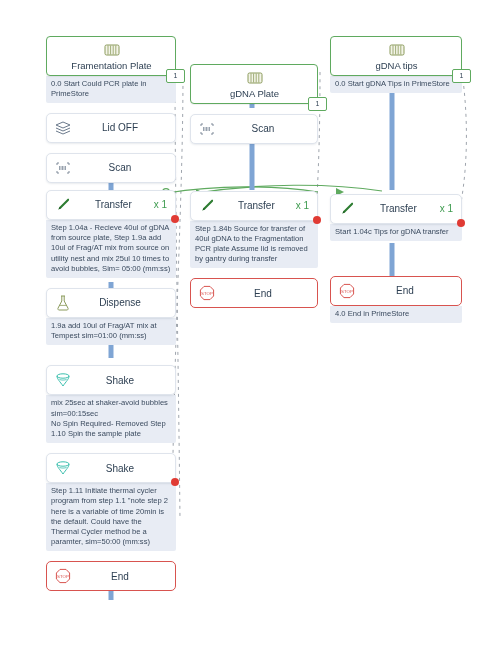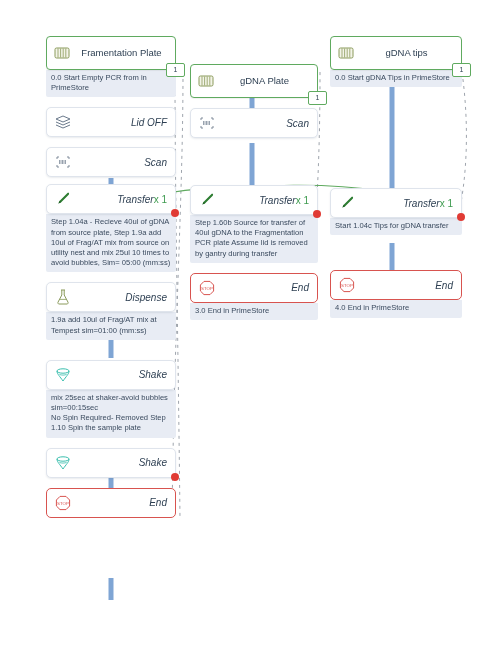--- a/index.html
+++ b/index.html
@@ -47,20 +47,21 @@
     position: relative;
     box-sizing: border-box;
     border: 1.2px solid #5faa5f;
     border-radius: 4px;
     background: #ffffff;
     min-height: 34px;
     display: flex;
     align-items: center;
     padding: 3px 4px 3px 5px;
     box-shadow: 0 1px 1px rgba(0,0,0,.06);
+    flex-direction: column;
   }
   .hdr .hdr-title {
     flex: 1;
     text-align: center;
     font-size: 9.5px;
     color: #2d3f52;
     line-height: 11.5px;
     padding: 0 4px;
   }
   .badge {
@@ -87,24 +88,23 @@
     border-radius: 5px;
     background: #ffffff;
     height: 30px;
     display: flex;
     align-items: center;
     padding: 0 6px;
     box-shadow: 0 1px 2px rgba(40,60,90,.10);
   }
   .node .node-title {
     flex: 1;
-    text-align: right;
+    text-align: center;
     font-size: 10px;
     color: #2d3f52;
-    font-style: italic;
   }
   .node .node-count {
     font-size: 10px;
     color: #3e9b4f;
     padding-right: 2px;
     white-space: nowrap;
   }
   .node.end {
     border: 1.4px solid #d8534f;
     box-shadow: none;
@@ -189,21 +189,21 @@
     <div class="hdr">
       <span class="icon">
         <svg viewBox="0 0 20 20">
             <rect x="3" y="5" width="14" height="10" rx="1.5" fill="#f3f4e8" stroke="#8a9a5b" stroke-width="1"></rect>
             <path d="M6 5.6v8.8M8.6 5.6v8.8M11.2 5.6v8.8M13.8 5.6v8.8" stroke="#8a9a5b" stroke-width=".8"></path>
           </svg>
       </span>
       <span class="hdr-title">Framentation Plate</span>
       <span class="badge">1</span>
     </div>
-    <div class="desc">0.0 Start Empty PCR from in PrimeStore</div>
+    <div class="desc">0.0 Start Could PCR plate in PrimeStore</div>
 
     <div class="gap"></div>
     <div class="node">
       <span class="icon">
         <svg viewBox="0 0 20 20" fill="none" stroke="#6b7a8c" stroke-width="1">
             <path d="M10 4l7 3-7 3-7-3 7-3z"></path>
             <path d="M3 10l7 3 7-3"></path>
             <path d="M3 13l7 3 7-3"></path>
           </svg>
       </span>
@@ -273,20 +273,21 @@
         <svg viewBox="0 0 20 20" fill="none" stroke="#3bbfae" stroke-width="1">
             <ellipse cx="10" cy="6" rx="6" ry="2.2"></ellipse>
             <path d="M4 6c0 3 3 5.6 6 10 3-4.4 6-7 6-10"></path>
             <path d="M6.4 9.4c1.6.9 5.6.9 7.2 0" stroke-width=".8"></path>
           </svg>
       </span>
       <span class="node-title">Shake</span>
       <span class="node-count"></span>
       <span class="dot"></span>
     </div>
+    <div class="desc">Step 1.11 Initiate thermal cycler program from step 1.1 "note step 2 here is a variable of time 20min is the default. Could have the Thermal Cycler method be a paramter, sim=50:00 (mm:ss)</div>
 
     <div class="gap"></div>
     <div class="node end">
       <span class="icon">
         <svg viewBox="0 0 20 20">
             <polygon points="7,3.4 13,3.4 16.6,7 16.6,13 13,16.6 7,16.6 3.4,13 3.4,7" fill="#fff" stroke="#d8534f" stroke-width="1"></polygon>
             <text x="10" y="11.8" font-size="4.4" fill="#d8534f" text-anchor="middle" font-family="Liberation Sans, sans-serif">STOP</text>
           </svg>
       </span>
       <span class="node-title">End</span>
@@ -324,34 +325,33 @@
       <span class="icon">
         <svg viewBox="0 0 20 20">
             <path d="M15.5 3.6c.8.8.8 1.6.2 2.2L8.2 13.3 5.4 14.6l1.3-2.8 7.5-7.5c.6-.6 1.5-.6 2.3 0z" fill="#2e7d32"></path>
             <path d="M5.4 14.6l1.3-2.8 1.5 1.5-2.8 1.3z" fill="#1b5e20"></path>
           </svg>
       </span>
       <span class="node-title">Transfer</span>
       <span class="node-count">x 1</span>
       <span class="dot"></span>
     </div>
-    <div class="desc">Step 1.60b Source for transfer of 40ul gDNA to the Fragmentation PCR plate Assume lid is removed by gantry during transfer</div>
+    <div class="desc">Step 1.84b Source for transfer of 40ul gDNA to the Fragmentation PCR plate Assume lid is removed by gantry during transfer</div>
 
     <div class="gap"></div>
     <div class="node end">
       <span class="icon">
         <svg viewBox="0 0 20 20">
             <polygon points="7,3.4 13,3.4 16.6,7 16.6,13 13,16.6 7,16.6 3.4,13 3.4,7" fill="#fff" stroke="#d8534f" stroke-width="1"></polygon>
             <text x="10" y="11.8" font-size="4.4" fill="#d8534f" text-anchor="middle" font-family="Liberation Sans, sans-serif">STOP</text>
           </svg>
       </span>
       <span class="node-title">End</span>
       <span class="node-count"></span>
     </div>
-    <div class="desc">3.0  End in PrimeStore</div>
   </div>
 
   <div class="column col-tips">
 
     <div class="hdr">
       <span class="icon">
         <svg viewBox="0 0 20 20">
             <rect x="3" y="5" width="14" height="10" rx="1.5" fill="#f3f4e8" stroke="#8a9a5b" stroke-width="1"></rect>
             <path d="M6 5.6v8.8M8.6 5.6v8.8M11.2 5.6v8.8M13.8 5.6v8.8" stroke="#8a9a5b" stroke-width=".8"></path>
           </svg>

